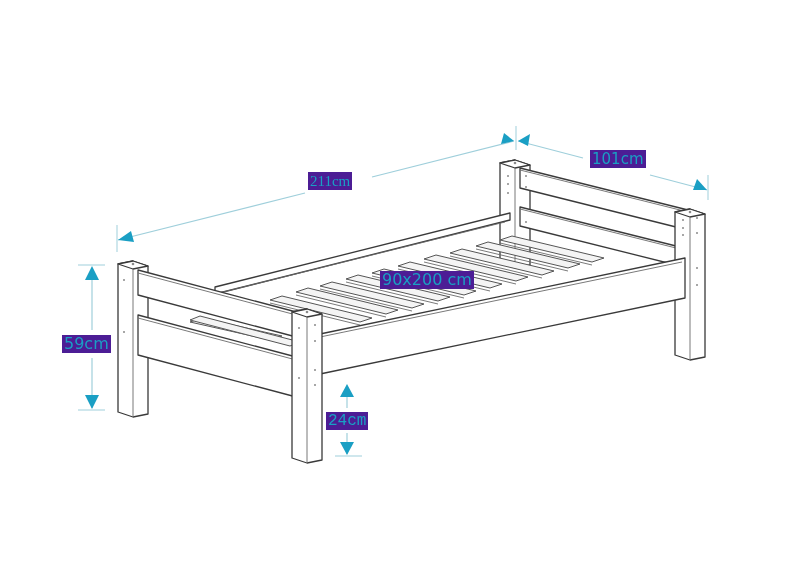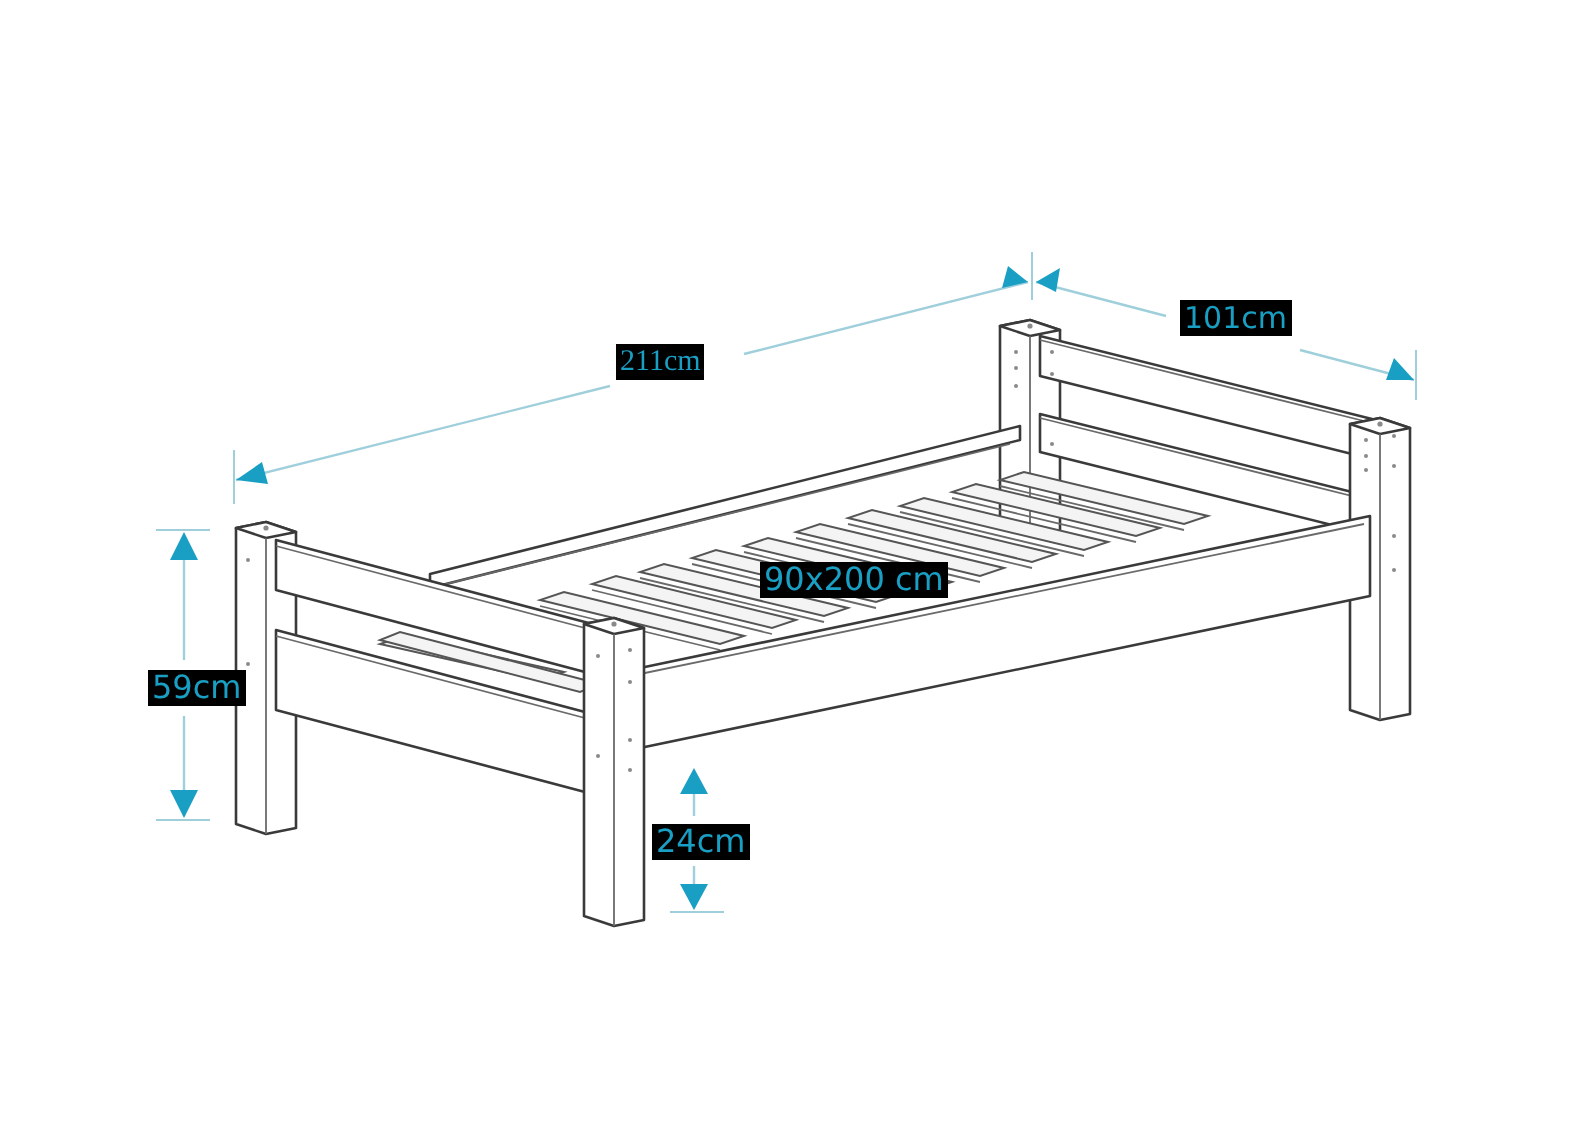--- a/index.html
+++ b/index.html
@@ -6,21 +6,21 @@
   body { width: 792px; height: 566px; overflow: hidden; position: relative; font-family: "DejaVu Sans", sans-serif; }
   #stage { position: absolute; left: 0; top: 0; width: 792px; height: 566px; }
   .ln { stroke: #3a3a3a; stroke-width: 1.3; fill: #ffffff; stroke-linejoin: round; }
   .lt { stroke: #6a6a6a; stroke-width: 0.9; fill: none; }
   .slat { stroke: #555; stroke-width: 1; fill: #f4f4f4; }
   .slat-shade { stroke: #888; stroke-width: 0.8; fill: #e2e2e2; }
   .hole { fill: #8a8a8a; }
   .dim { stroke: #9fcfdb; stroke-width: 1.2; fill: none; }
   .ext { stroke: #9fcfdb; stroke-width: 1; fill: none; }
   .arrow { fill: #1a9fc4; }
-  .label { position: absolute; color: #1a9fc4; font-family: "DejaVu Sans", sans-serif; font-size: 15px; white-space: nowrap; background: #000000; line-height: 18px; padding: 0 2px; }
+  .label { position: absolute; color: #1a9fc4; font-family: "DejaVu Sans", sans-serif; font-size: 15px; white-space: nowrap; background: #4c1d95; line-height: 18px; padding: 0 2px; }
   .label.tall { font-size: 16px; }
 </style>
 </head>
 <body>
 
 <div id="stage">
 <svg width="792" height="566" viewBox="0 0 792 566" xmlns="http://www.w3.org/2000/svg">
 
   <g>
 
@@ -150,16 +150,16 @@
     <line class="ext" x1="335" y1="456" x2="362" y2="456"></line>
     <line class="dim" x1="347" y1="386" x2="347" y2="408"></line>
     <line class="dim" x1="347" y1="433" x2="347" y2="454"></line>
     <polygon class="arrow" points="347,384 340,397 354,397"></polygon>
     <polygon class="arrow" points="347,455 340,442 354,442"></polygon>
   </g>
 </svg>
 
 <div class="label" style="left:308px; top:172px;font-family:Liberation Serif, serif;">211cm</div>
 <div class="label" style="left:590px; top:150px;">101cm</div>
-<div class="label tall" style="left:62px; top:335px;margin-left:12px;">59cm</div>
-<div class="label tall" style="left:326px; top:412px;">24cm</div>
-<div class="label tall" style="left:380px; top:281px;">90x200 cm</div>
+<div class="label tall" style="left:62px; top:335px;">59cm</div>
+<div class="label tall" style="left:326px; top:412px;font-family:Liberation Mono, monospace;">24cm</div>
+<div class="label tall" style="left:380px; top:271px;">90x200 cm</div>
 </div>
 
 </body></html>

